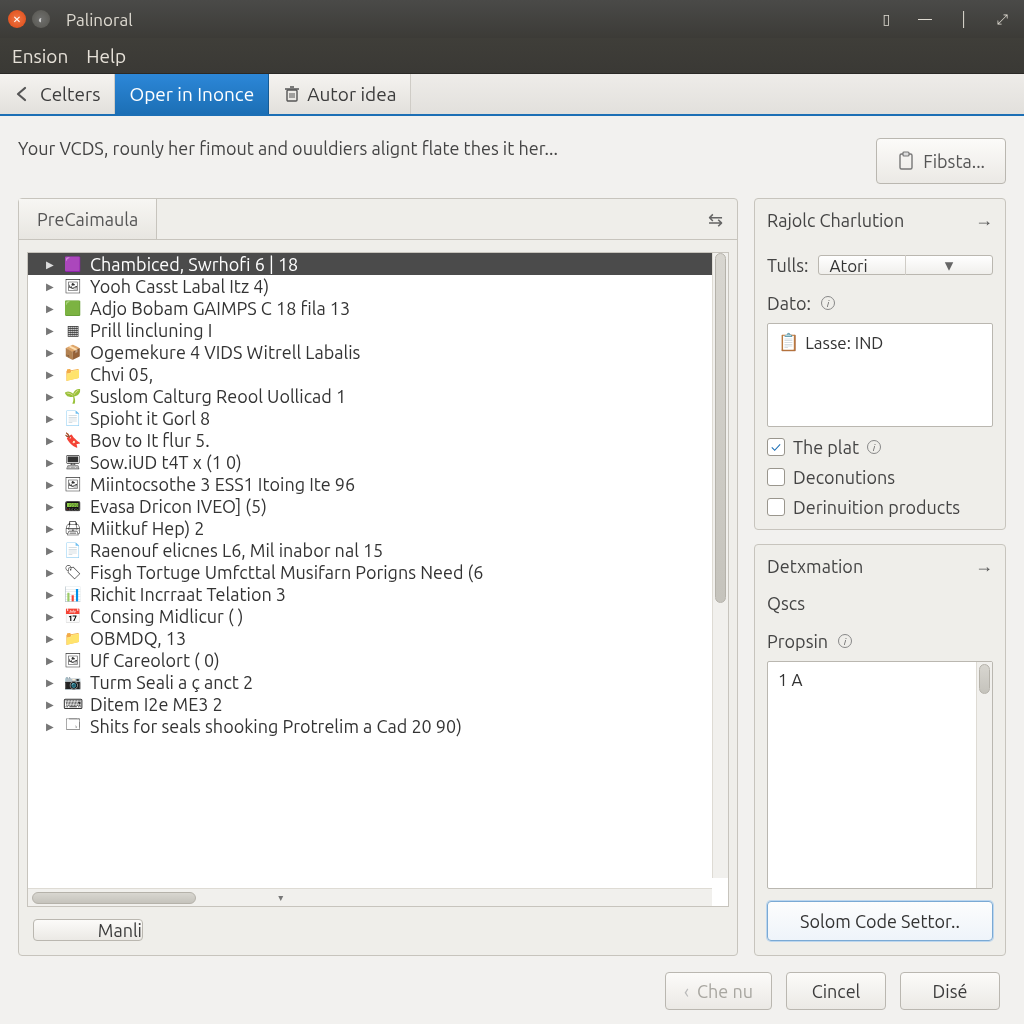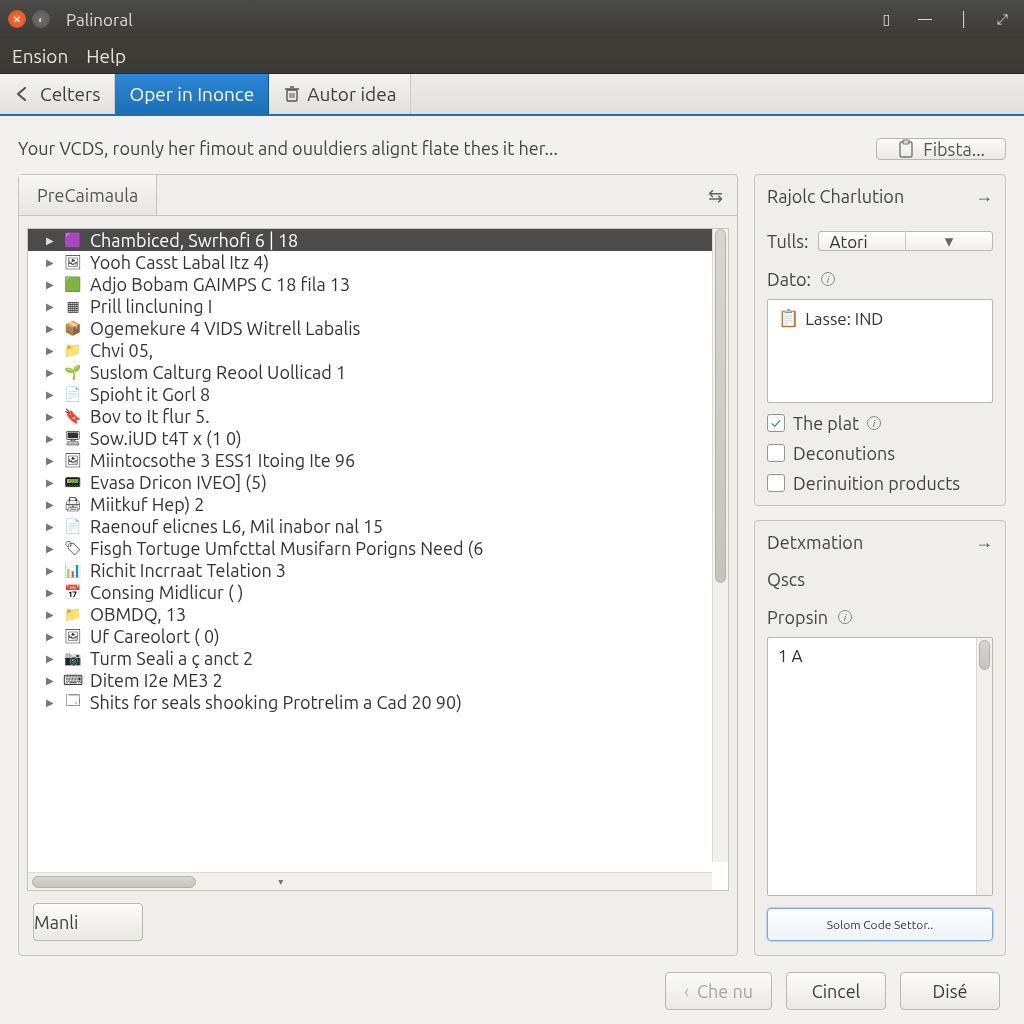--- a/index.html
+++ b/index.html
@@ -20,42 +20,42 @@
 .tb-btn { display: flex; align-items: center; gap: 6px; padding: 0 14px; font-size: 19px; color: #3c3c3c; border-right: 1px solid #cfccc6; background: linear-gradient(#f5f3f0,#e2e0dc); }
 .tb-btn.active { background: linear-gradient(#2c87d8,#1c6fb5); color: #fff; border-right: 1px solid #155a94; }
 .tb-back { width: 20px; color: #555; }
 .tb-icon { width: 18px; height: 18px; display:inline-flex; align-items:center; justify-content:center; }
 
 .content { background: #f2f1ef; height: calc(1024px - 38px - 36px - 42px); padding: 22px 18px 14px 18px; display: flex; flex-direction: column; gap: 14px; }
 
 .header-row { display: flex; align-items: flex-start; gap: 20px; }
 .header-text h1 { font-size: 20px; font-weight: bold; color: #2e2e2e; margin-bottom: 6px; }
 .header-text p { font-size: 18px; color: #444; }
-.fibsta-btn { margin-left: auto; padding: 0 20px; border: 1px solid #bab7b0; border-radius: 4px; background: linear-gradient(#fcfbf9,#ebe9e5); display: flex; align-items: center; gap: 8px; font-size: 18px; color: #555; }
+.fibsta-btn { margin-left: auto; padding: 12px 20px; border: 1px solid #bab7b0; border-radius: 4px; background: linear-gradient(#fcfbf9,#ebe9e5); display: flex; align-items: center; gap: 8px; font-size: 18px; color: #555; }
 
 .main-row { display: flex; gap: 16px; flex: 1; min-height: 0; }
 
 .left-panel { flex: 1; display: flex; flex-direction: column; gap: 12px; border: 1px solid #c7c4bd; border-radius: 4px; background: #efeeea; padding: 0 0 14px 0; min-height: 0; }
 .lp-header { display: flex; align-items: center; border-bottom: 1px solid #c7c4bd; }
 .lp-tab { font-size: 18px; color: #555; padding: 10px 18px; border-right: 1px solid #c7c4bd; background: linear-gradient(#f7f6f3,#e8e6e1); }
 .lp-arrow { margin-left: auto; padding: 8px 14px; color: #666; }
 
 .tree { flex: 1; background: #fff; margin: 0 8px; border: 1px solid #c7c4bd; overflow: hidden; position: relative; }
 .tree-inner { position: absolute; inset: 0 16px 28px 0; overflow: hidden; }
 .tree-row { display: flex; align-items: center; gap: 8px; padding: 1px 8px 1px 18px; font-size: 18px; color: #333; white-space: nowrap; }
 .tree-row.selected { background: #4b4b4b; color: #fff; }
 .disclosure { color: #777; font-size: 10px; width: 10px; }
 .tree-row.selected .disclosure { color: #ddd; }
 .row-icon { width: 18px; height: 16px; display:inline-flex; align-items:center; justify-content:center; font-size: 14px; }
 .scroll-v { position: absolute; right: 0; top: 0; bottom: 28px; width: 16px; background: #f1f0ed; border-left: 1px solid #dedbd4; }
 .scroll-v .thumb { position: absolute; left: 2px; right: 2px; top: 0; height: 56%; background: linear-gradient(#d8d6d0,#c5c3bc); border: 1px solid #b5b2aa; border-radius: 7px; }
 .scroll-h { position: absolute; left: 0; right: 16px; bottom: 0; height: 18px; background: #f1f0ed; border-top: 1px solid #dedbd4; display:flex; align-items:center;}
 .scroll-h .thumb { margin-left: 4px; height: 12px; width: 24%; background: linear-gradient(#d8d6d0,#c5c3bc); border: 1px solid #b5b2aa; border-radius: 7px; }
 .scroll-h .chev { margin-left: 12%; color:#777; font-size:10px;}
-.manli { margin: 0 0 0 14px; width: 110px; padding: 8px 0; text-align: left; border: 1px solid #bab7b0; border-radius: 4px; background: linear-gradient(#fcfbf9,#ebe9e5); font-size: 18px; }
+.manli { margin: 0 0 0 14px; width: 110px; padding: 0 0; text-align: right; border: 1px solid #bab7b0; border-radius: 4px; background: linear-gradient(#fcfbf9,#ebe9e5); font-size: 18px; }
 
 .right-col { width: 252px; display: flex; flex-direction: column; gap: 14px; min-height: 0; }
 .panel { border: 1px solid #c7c4bd; border-radius: 4px; background: #efeeea; display: flex; flex-direction: column; }
 .panel-header { display: flex; align-items: center; padding: 10px 12px; color: #444; font-size: 18px; text-align: center; }
 .panel-header .arr { margin-left: auto; color: #555; font-weight: bold; }
 .panel-body { padding: 6px 12px 12px 12px; display: flex; flex-direction: column; gap: 10px; }
 
 .form-row { display: flex; align-items: center; gap: 10px; margin-top: 8px; }
 .lbl { font-size: 18px; color: #444; }
 .select { flex: 1; display: flex; align-items: center; border: 1px solid #bab7b0; border-radius: 3px; background: linear-gradient(#fff,#f0efec); height: 20px; }
@@ -66,21 +66,21 @@
 
 .white-box { background: #fff; border: 1px solid #bab7b0; border-radius: 2px; padding: 8px 10px; font-size: 17px; color: #333; min-height: 40px; }
 .white-box.tall { min-height: 104px; }
 .detx-box { min-height: 200px; position: relative; flex:1;}
 .detx-box .sv { position:absolute; right:0; top:0; bottom:0; width:16px; background:#f1f0ed; border-left:1px solid #dedbd4;}
 .detx-box .sv .th { position:absolute; left:2px; right:2px; top:2px; height:30px; background:linear-gradient(#d8d6d0,#c5c3bc); border:1px solid #b5b2aa; border-radius:7px;}
 
 .chk-row { display: flex; align-items: center; gap: 8px; font-size: 18px; color: #444; }
 .chk { width: 18px; height: 18px; border: 1px solid #9a968d; border-radius: 3px; background: #fff; display:inline-flex; align-items:center; justify-content:center; color:#1c6fb5; font-size: 14px; }
 
-.primary-btn { margin: 0 12px 14px 12px; padding: 9px 3px; text-align: center; border: 1px solid #7aa9d4; border-radius: 4px; background: linear-gradient(#fdfdfd,#eef4fa); font-size: 12px; color: #333; box-shadow: 0 0 0 1px #bcd6ee; }
+.primary-btn { margin: 0 12px 14px 12px; padding: 9px 3px; text-align: center; border: 1px solid #7aa9d4; border-radius: 4px; background: linear-gradient(#fdfdfd,#eef4fa); font-size: 18px; color: #333; box-shadow: 0 0 0 1px #bcd6ee; }
 
 .footer { display: flex; gap: 14px; justify-content: flex-end; padding: 2px 6px 0 0; }
 .ft-btn { min-width: 100px; padding: 8px 18px; text-align: center; border: 1px solid #bab7b0; border-radius: 4px; background: linear-gradient(#fcfbf9,#ebe9e5); font-size: 18px; }
 .ft-btn.dis { color: #a8a6a0; }
 
 svg { display: block; }
 </style>
 </head>
 <body>
 

